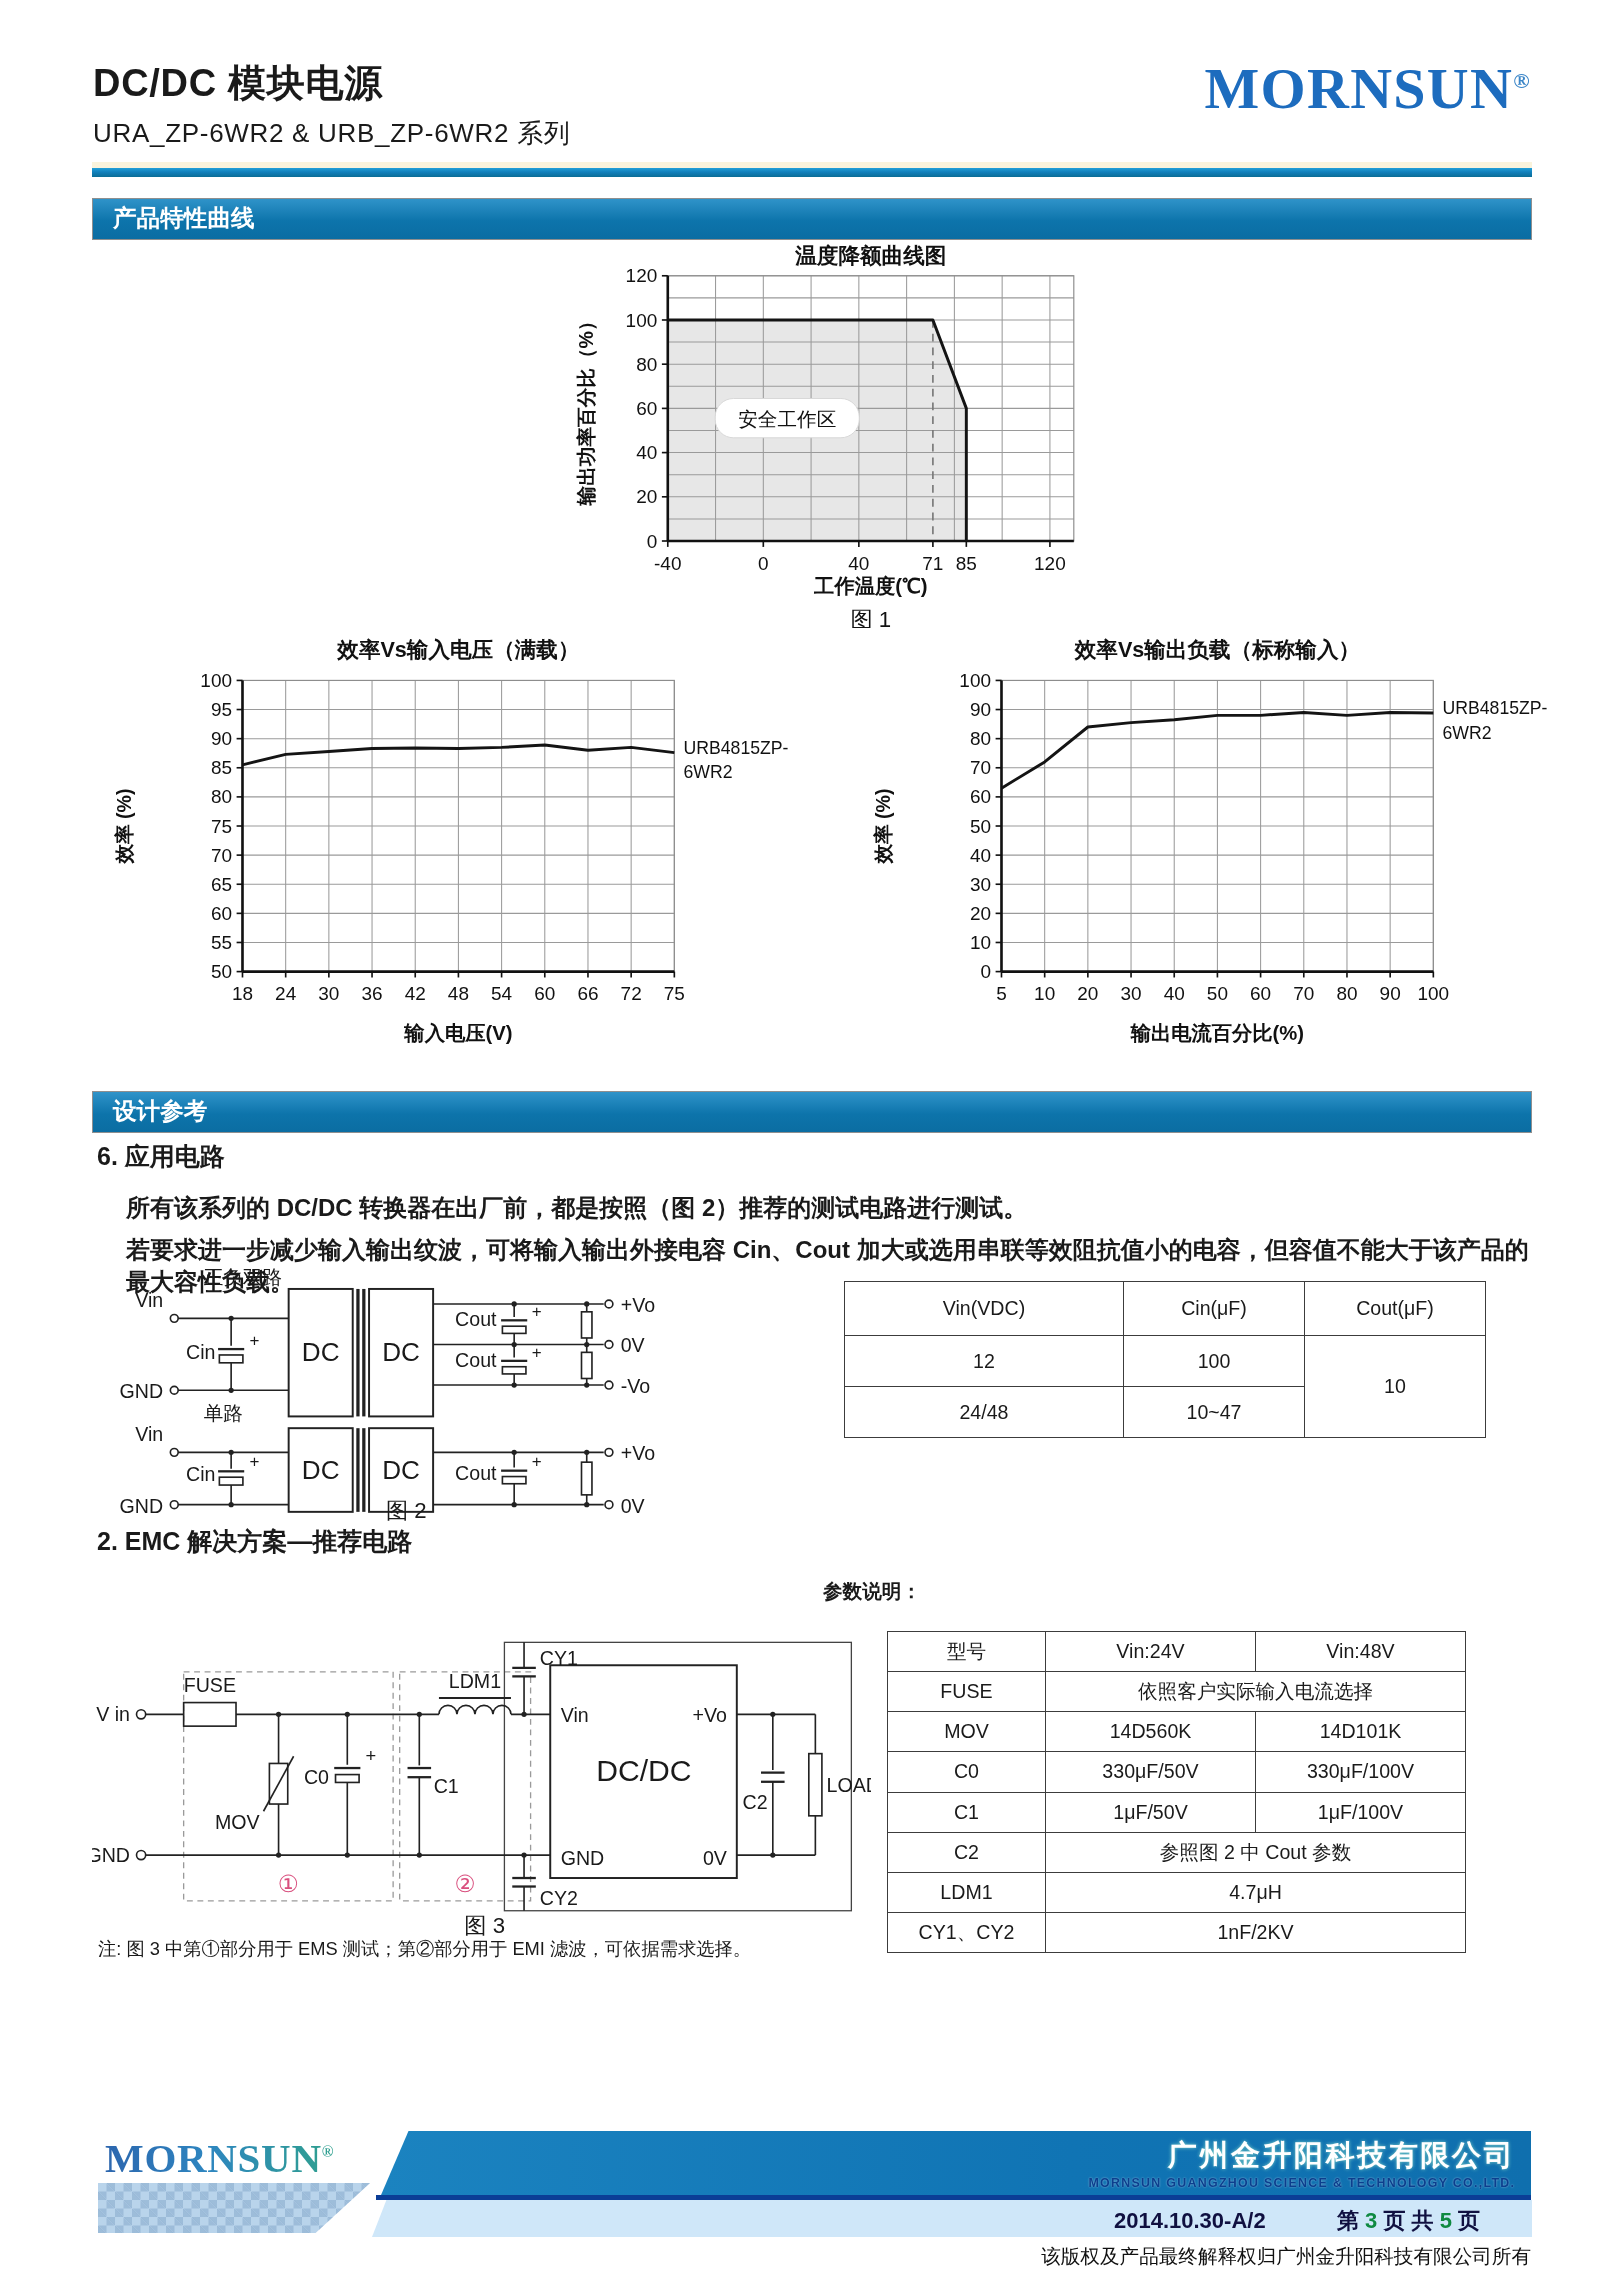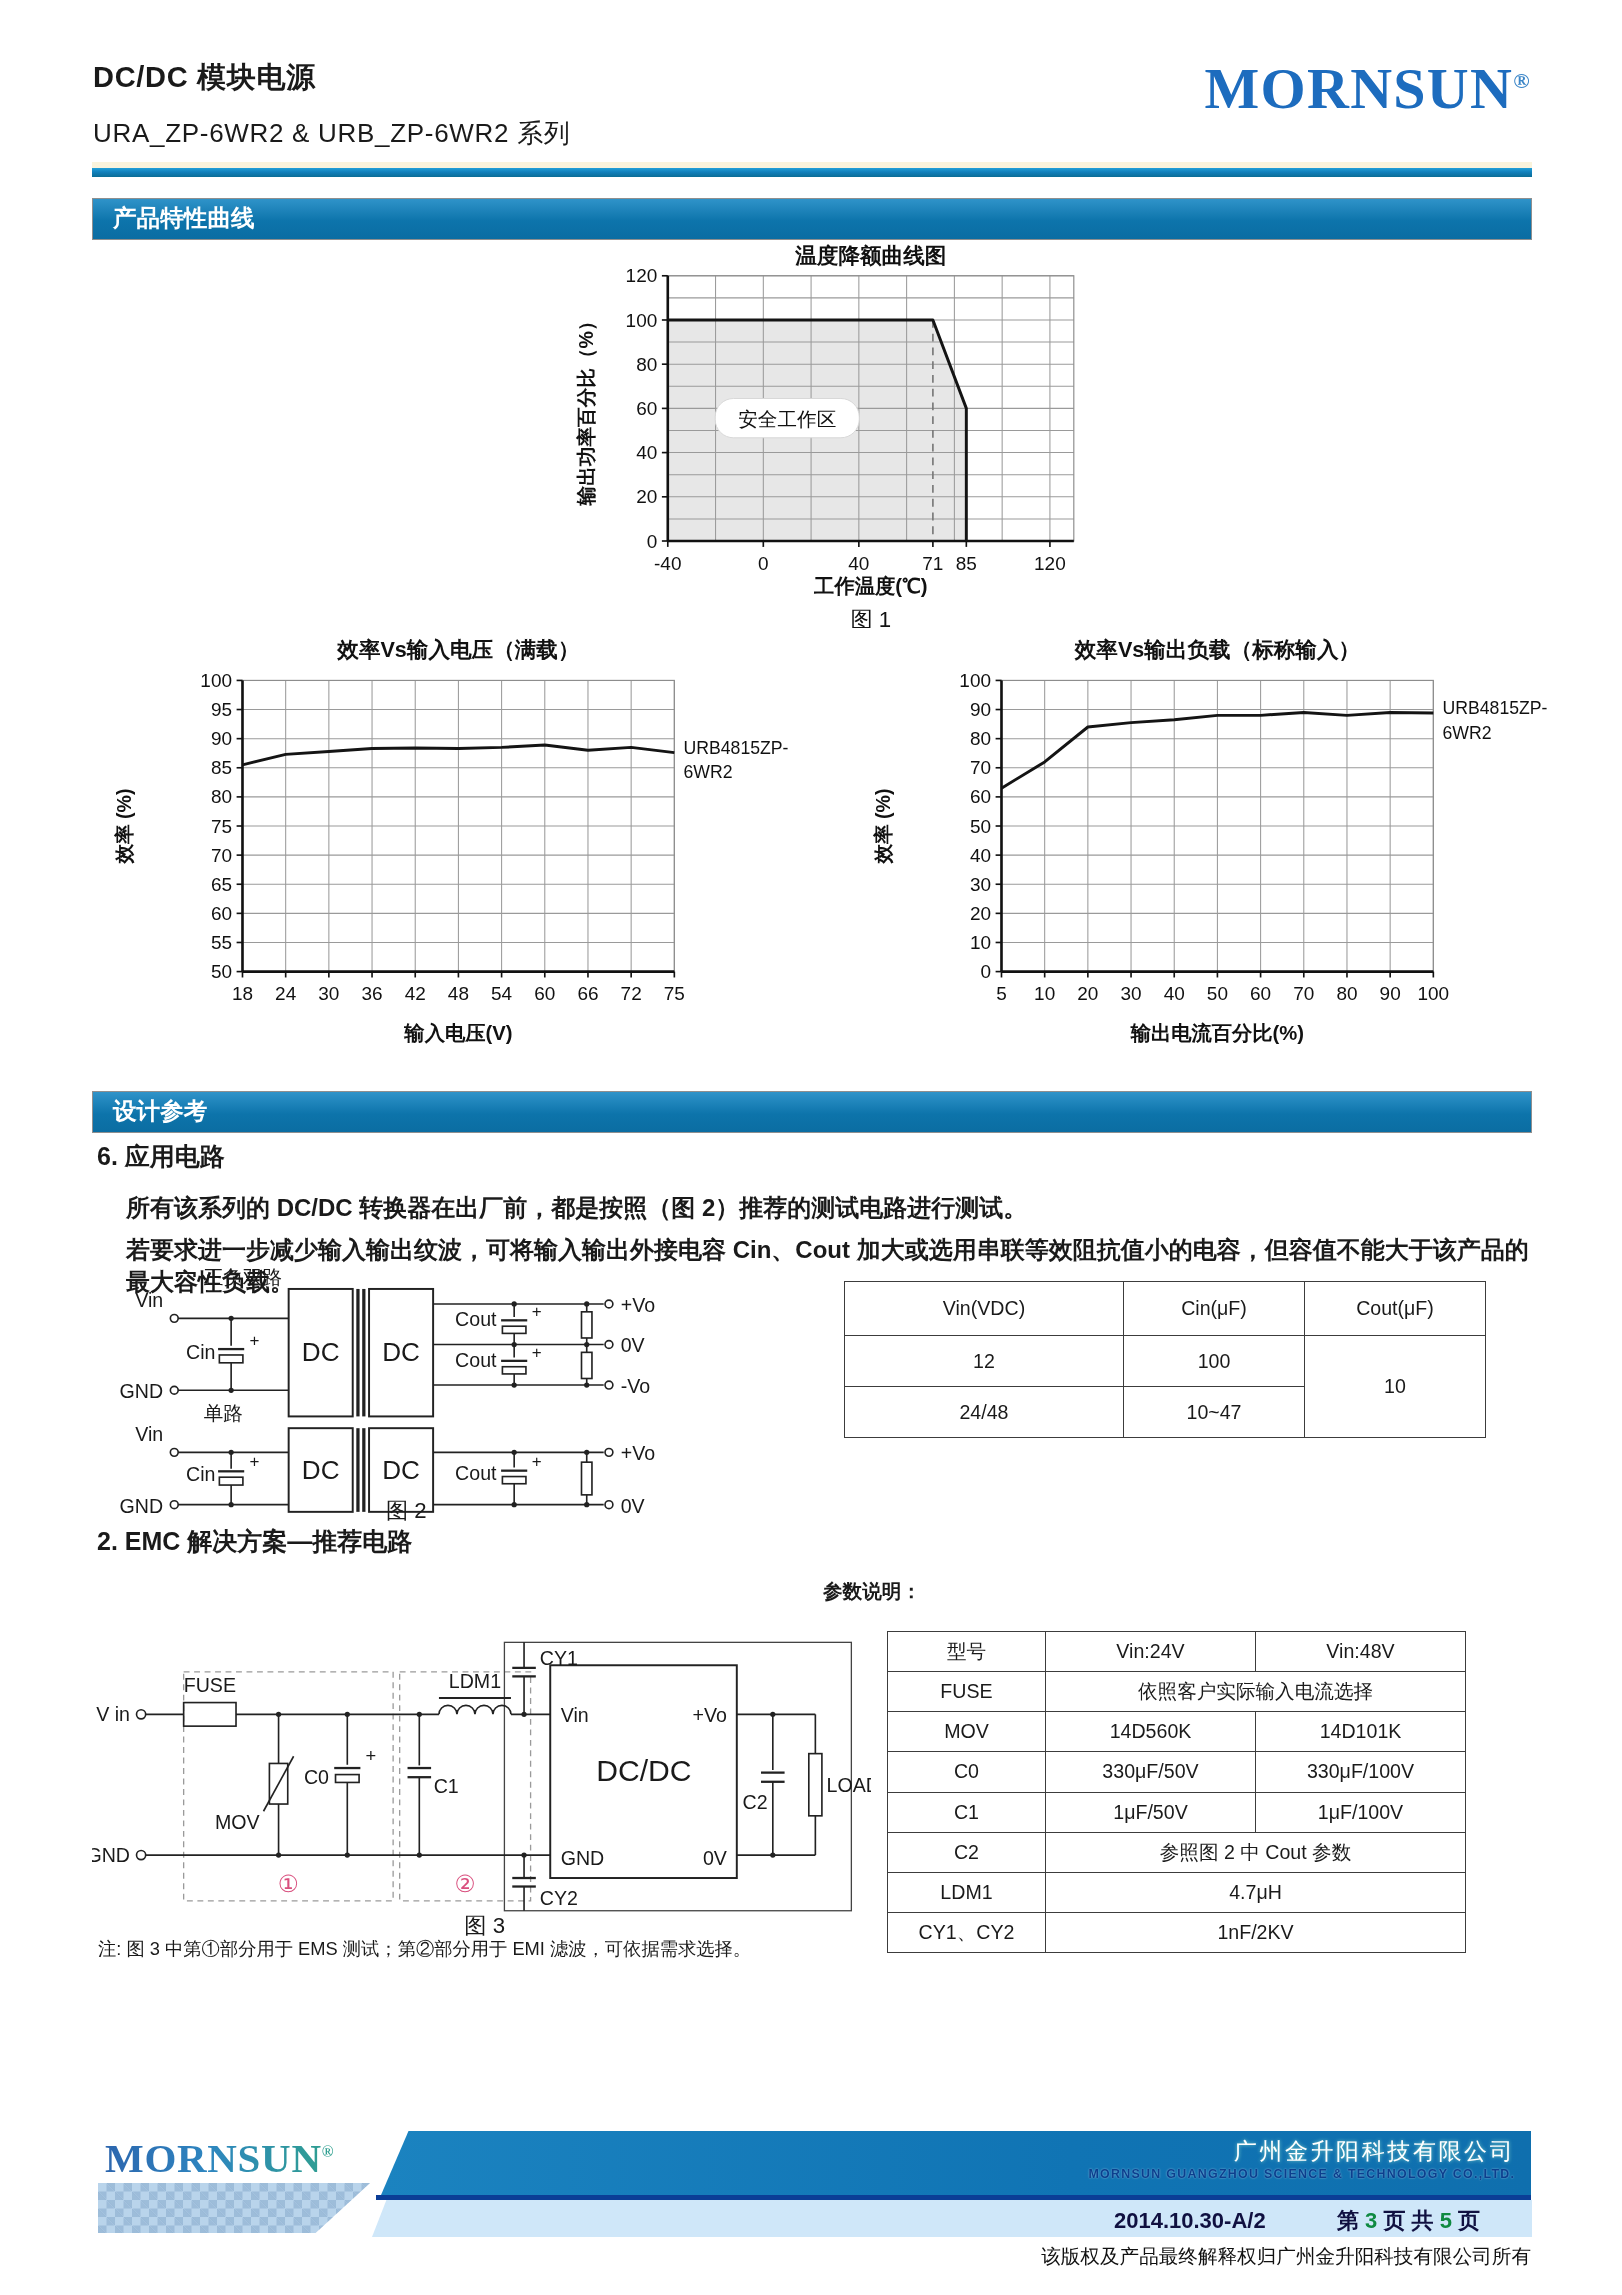--- a/index.html
+++ b/index.html
@@ -1,19 +1,19 @@
 <!DOCTYPE html>
 <html style="font-size:10.5px"><head>
 <meta charset="utf-8">
 <style>
   html,body{margin:0;padding:0;background:#ffffff;}
   body{font-family:"Liberation Sans",sans-serif;color:#1a1a1a;}
   .page{position:relative;width:1622px;height:2295px;background:#fff;overflow:hidden;}
   .abs{position:absolute;}
-  .doc-title{font-size:29px;font-weight:bold;letter-spacing:0.7px;}
+  .doc-title{font-size:38px;font-weight:bold;letter-spacing:0.7px;}
   .doc-subtitle{font-size:26px;font-weight:500;letter-spacing:0.7px;}
   .brand{font-family:"Liberation Serif",serif;font-weight:bold;font-size:58px;color:#1d6cbe;letter-spacing:1.3px;line-height:1;}
   .brand .reg{font-size:22px;vertical-align:super;color:#3b86c8;}
   .strip-cream{background:#faf3dc;}
   .strip-blue{background:linear-gradient(180deg,#22a0d8 0%,#1180bc 45%,#0a6d96 100%);}
   .banner{background:linear-gradient(180deg,#2f93c9 0%,#0d74ab 55%,#0b6da2 100%);border:1.3px solid #8f8f8f;color:#fff;font-weight:bold;font-size:23.6px;line-height:39px;padding-left:20px;box-sizing:border-box;}
   .h-num{font-size:25px;font-weight:600;}
   .para{font-size:24px;line-height:1.35;font-weight:bold;}
   .note{font-size:18.3px;}
   .params-label{font-size:19.6px;font-weight:600;}
@@ -21,21 +21,21 @@
   .dtable{width:100%;height:100%;table-layout:fixed;}
   .dtable td,.dtable th{border:1.3px solid #3c3c3c;text-align:center;font-size:19.6px;font-weight:normal;padding:0;}
   .chart-svg{background:#fff;}
   .footer-darkband{background:linear-gradient(90deg,#1b83c0 0%,#1074b4 60%,#0f6fae 100%);}
   .footer-paleband{background:#cfe7f9;}
   .checker{background-color:#b9d4eb;
     background-image:
       linear-gradient(45deg, rgba(130,165,200,.5) 25%, transparent 25%, transparent 75%, rgba(130,165,200,.5) 75%),
       linear-gradient(45deg, rgba(130,165,200,.5) 25%, transparent 25%, transparent 75%, rgba(130,165,200,.5) 75%);
     background-size:17px 17px;background-position:0 0,8.5px 8.5px;}
-  .company-cn{font-size:23px;font-weight:normal;color:#ffffff;text-shadow:0 0 3.9px rgba(160,240,210,.8);letter-spacing:2.6px;}
+  .company-cn{font-size:29px;font-weight:bold;color:#ffffff;text-shadow:0 0 3.9px rgba(160,240,210,.8);letter-spacing:2.6px;}
   .company-en{font-size:12.4px;font-weight:bold;color:#0c3f8e;letter-spacing:1.3px;text-shadow:0 0 2px rgba(255,255,255,.55);}
   .docmeta{font-size:22px;font-weight:bold;color:#101040;}
   .pagegreen{color:#0f8a41;}
   .copyright{font-size:19.6px;color:#111;}
   .brand-footer{font-family:"Liberation Serif",serif;font-weight:bold;font-size:41px;letter-spacing:0.7px;
     background:linear-gradient(90deg,#2c66ae 0%,#2e86c0 45%,#2fa08d 100%);
     -webkit-background-clip:text;background-clip:text;color:transparent;line-height:1;}
   .brand-footer .reg{font-size:15.7px;vertical-align:super;}
 </style>
 </head>

